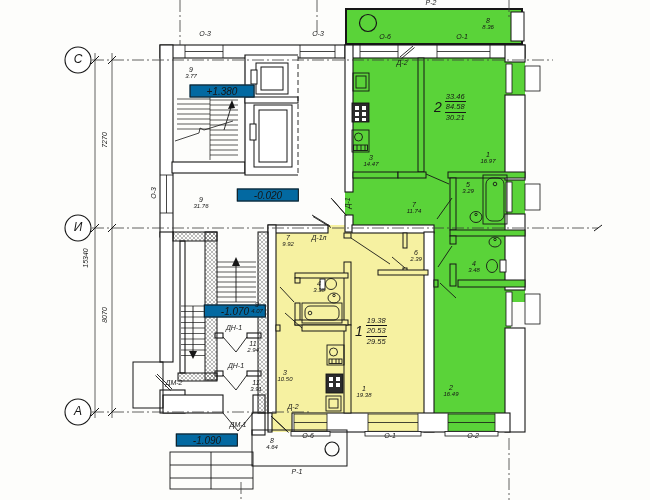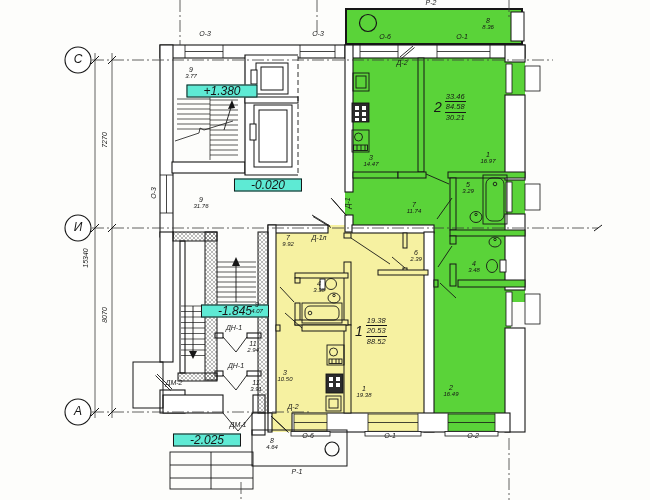--- a/index.html
+++ b/index.html
@@ -5,21 +5,21 @@
   html,body{margin:0;padding:0;background:#fff;}
   #stage{position:relative;width:650px;height:500px;background:#fdfdfb;overflow:hidden;
          font-family:"Liberation Sans","DejaVu Sans",sans-serif;color:#161616;}
   svg{position:absolute;left:0;top:0;}
   .lb{position:absolute;white-space:nowrap;color:#161616;}
   .rm{text-align:center;font-style:italic;line-height:1.05;transform:translateX(-50%);}
   .rm-num{display:block;font-size:7px;}
   .rm-area{display:block;font-size:6px;}
   .mk{font-size:7px;font-style:italic;transform:translateX(-50%);}
   .mkr{font-size:7px;font-style:italic;transform:translate(-50%,-50%) rotate(-90deg);}
-  .lvl{font-size:12px;font-style:italic;background:#5eead4;border:1px solid #161616;
+  .lvl{font-size:10px;font-style:italic;background:#0369a1;border:1px solid #161616;
        padding:0 16px;transform:translate(-50%,-50%);line-height:11px;}
   .axl{font-size:12px;font-style:italic;transform:translate(-50%,-54%);}
   .dim{font-size:7px;font-style:italic;transform:translate(-50%,-50%) rotate(-90deg);}
   .apt{position:absolute;display:flex;align-items:center;gap:3px;font-style:italic;}
   .apt-num{font-size:14px;}
   .apt-vals{display:flex;flex-direction:column;font-size:7.5px;line-height:1.25;text-align:center;}
   .apt-vals .bar{border-bottom:0.8px solid #161616;padding:0 1px;font-style:italic;}
 </style>
 </head>
 <body>
@@ -279,38 +279,38 @@
 
 <span class="lb axl" style="left:78px;top:60px">С</span>
 <span class="lb axl" style="left:78px;top:228px">И</span>
 <span class="lb axl" style="left:78px;top:412px">А</span>
 
 <span class="lb dim" style="left:104px;top:140px">7270</span>
 <span class="lb dim" style="left:104px;top:315px">8070</span>
 <span class="lb dim" style="left:85px;top:258px">15340</span>
 
 <span class="lb lvl" style="left:222px;top:91px">+1.380</span>
-<span class="lb lvl" style="left:268px;top:185px">-0.020</span>
-<span class="lb lvl" style="left:235px;top:311px">-1.845</span>
-<span class="lb lvl" style="left:207px;top:440px">-2.025</span>
+<span class="lb lvl" style="left:268px;top:195px">-0.020</span>
+<span class="lb lvl" style="left:235px;top:311px">-1.070</span>
+<span class="lb lvl" style="left:207px;top:440px">-1.090</span>
 
 <div class="apt" style="left:434px;top:92px">
   <span class="apt-num">2</span>
   <div class="apt-vals">
     <span class="bar">33.46</span>
     <span class="bar">84.58</span>
     <span>30.21</span>
   </div>
 </div>
 <div class="apt" style="left:355px;top:316px">
   <span class="apt-num">1</span>
   <div class="apt-vals">
     <span class="bar">19.38</span>
     <span class="bar">20.53</span>
-    <span>88.52</span>
+    <span>29.55</span>
   </div>
 </div>
 
 <span class="lb rm" style="left:191px;top:66px">
       <span class="rm-num">9</span>
       <span class="rm-area">3.77</span>
     </span>
 <span class="lb rm" style="left:201px;top:196px">
       <span class="rm-num">9</span>
       <span class="rm-area">31.76</span>

